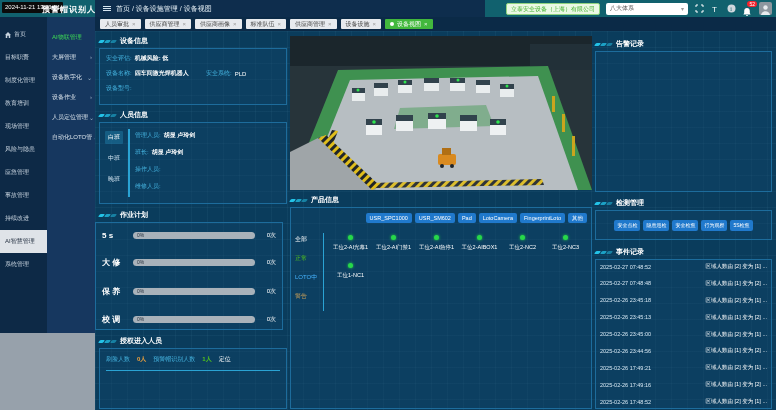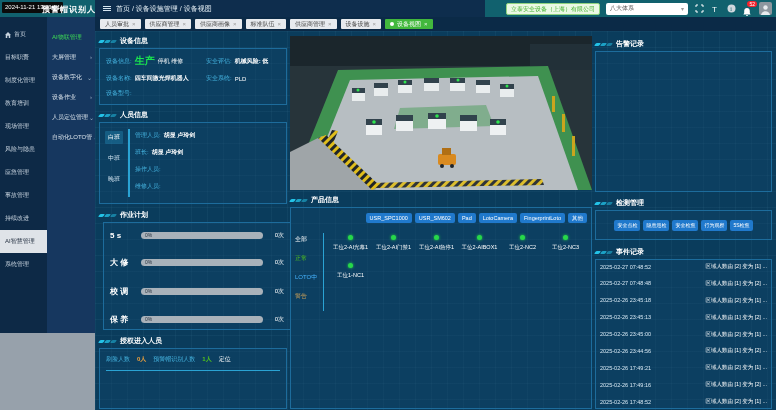--- a/index.html
+++ b/index.html
@@ -71,21 +71,21 @@
   #box-personnel { left:4px; top:91px; width:188px; height:82px; padding:6px 5px; display:flex; gap:5px; }
   .shift-col { display:flex; flex-direction:column; gap:8px; padding-top:2px; }
   .shift { color:#cfe2ef; font-size:6px; padding:2px 3px; border-radius:1px; cursor:pointer; }
   .shift.active { background:rgba(42,163,212,0.3); color:#fff; }
   .pers-divider { width:2px; background:#2aa3d4; }
   .pers-fields { display:flex; flex-direction:column; gap:8px; padding-top:2px; }
   .pers-row { display:flex; gap:3px; }
   .pers-row .val { font-weight:bold; }
 
   
-  #box-workplan { left:8px; top:191px; width:188px; height:108px; padding:8px 6px 4px 6px; display:flex; flex-direction:column; justify-content:space-between; }
+  #box-workplan { left:0; top:191px; width:188px; height:108px; padding:8px 6px 4px 6px; display:flex; flex-direction:column; justify-content:space-between; }
   .wp-row { display:flex; align-items:center; gap:5px; }
   .wp-label { width:26px; color:#fff; font-size:8px; font-weight:bold; white-space:nowrap; }
   .pbar { flex:1; height:7px; background:#a9b2ba; border-radius:4px; position:relative; }
   .pbar span { position:absolute; left:4px; top:0; line-height:7px; font-size:5px; color:#2a3440; }
   .wp-count { width:16px; text-align:right; color:#fff; font-size:6px; }
 
   
   #box-auth { left:4px; top:317px; width:188px; height:61px; padding:6px; }
   #auth-stats { display:flex; align-items:center; gap:7px; padding-bottom:6px; border-bottom:1px solid #2aa3d4; }
   .stat-val-orange { color:#f0a23c; font-size:6px; font-weight:bold; }
@@ -277,25 +277,20 @@
   <div class="panel-header" style="left:4px; top:4px;">
     <span class="ph-icon">
         <i></i>
         <i></i>
         <i></i>
       </span>
     <span class="ph-title">设备信息</span>
   </div>
   <div class="box" id="box-device">
     <div class="dev-row">
-      <div class="dev-col-l">
-        <span class="lbl">设备信息:</span>
-        <span id="status-main">生产</span>
-        <span class="val">停机 维修</span>
-      </div>
       <div class="dev-col-r">
         <span class="lbl">安全评估:</span>
         <span class="val" style="font-weight:bold;">机械风险: 低</span>
       </div>
     </div>
     <div class="dev-row">
       <div class="dev-col-l">
         <span class="lbl">设备名称:</span>
         <span class="val" style="font-weight:bold;">四车间激光焊机器人</span>
       </div>
@@ -364,28 +359,28 @@
         <span class="wp-count">0次</span>
       </div>
     <div class="wp-row">
         <span class="wp-label">大 修</span>
         <span class="pbar">
           <span>0%</span>
         </span>
         <span class="wp-count">0次</span>
       </div>
     <div class="wp-row">
-        <span class="wp-label">校 调</span>
+        <span class="wp-label">保 养</span>
         <span class="pbar">
           <span>0%</span>
         </span>
         <span class="wp-count">0次</span>
       </div>
     <div class="wp-row">
-        <span class="wp-label">保 养</span>
+        <span class="wp-label">校 调</span>
         <span class="pbar">
           <span>0%</span>
         </span>
         <span class="wp-count">0次</span>
       </div>
   </div>
 
   <div class="panel-header" style="left:4px; top:304px;">
     <span class="ph-icon">
         <i></i>

